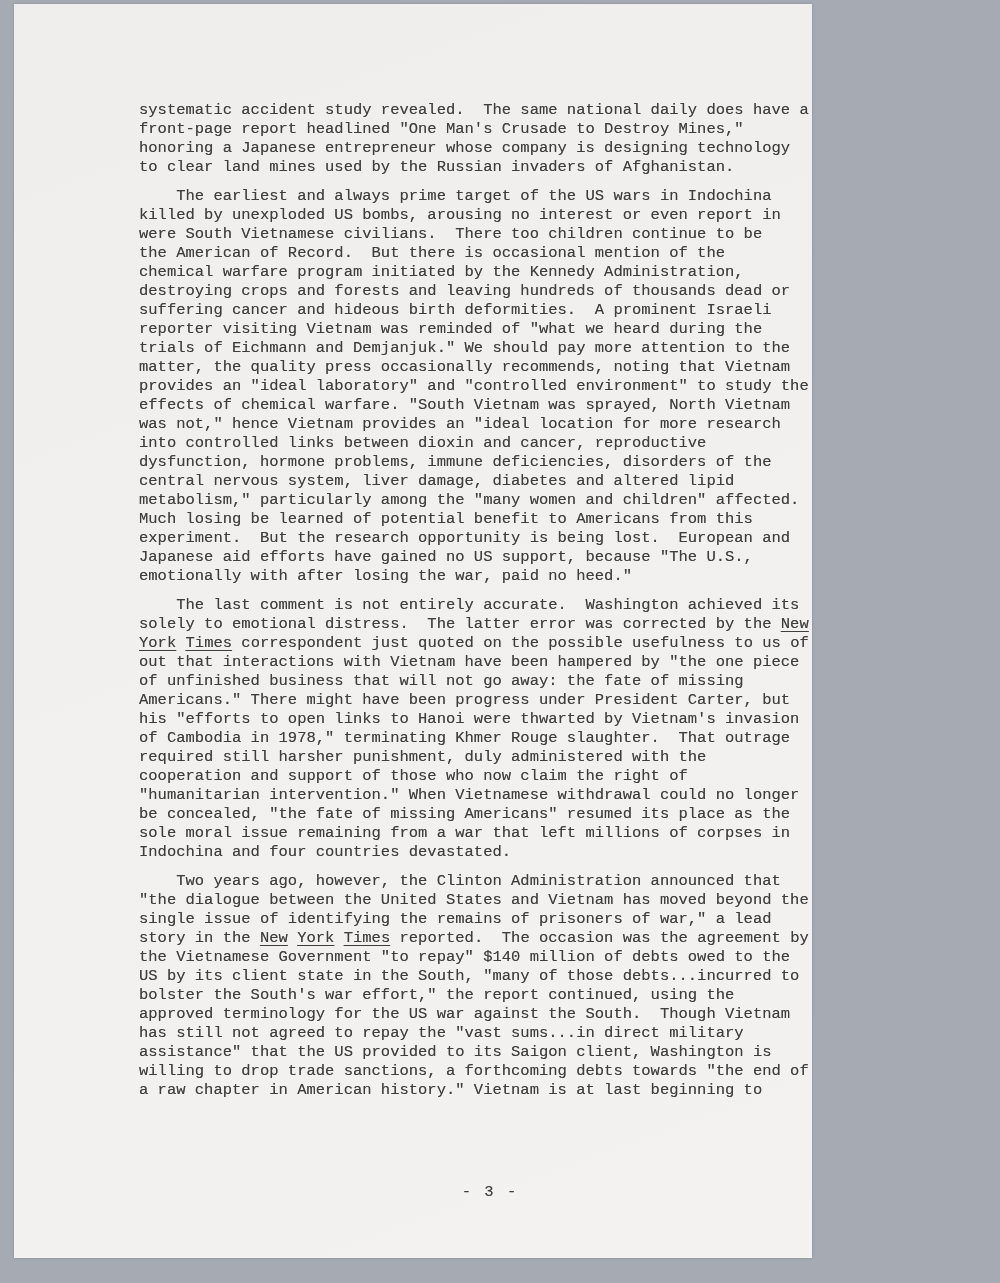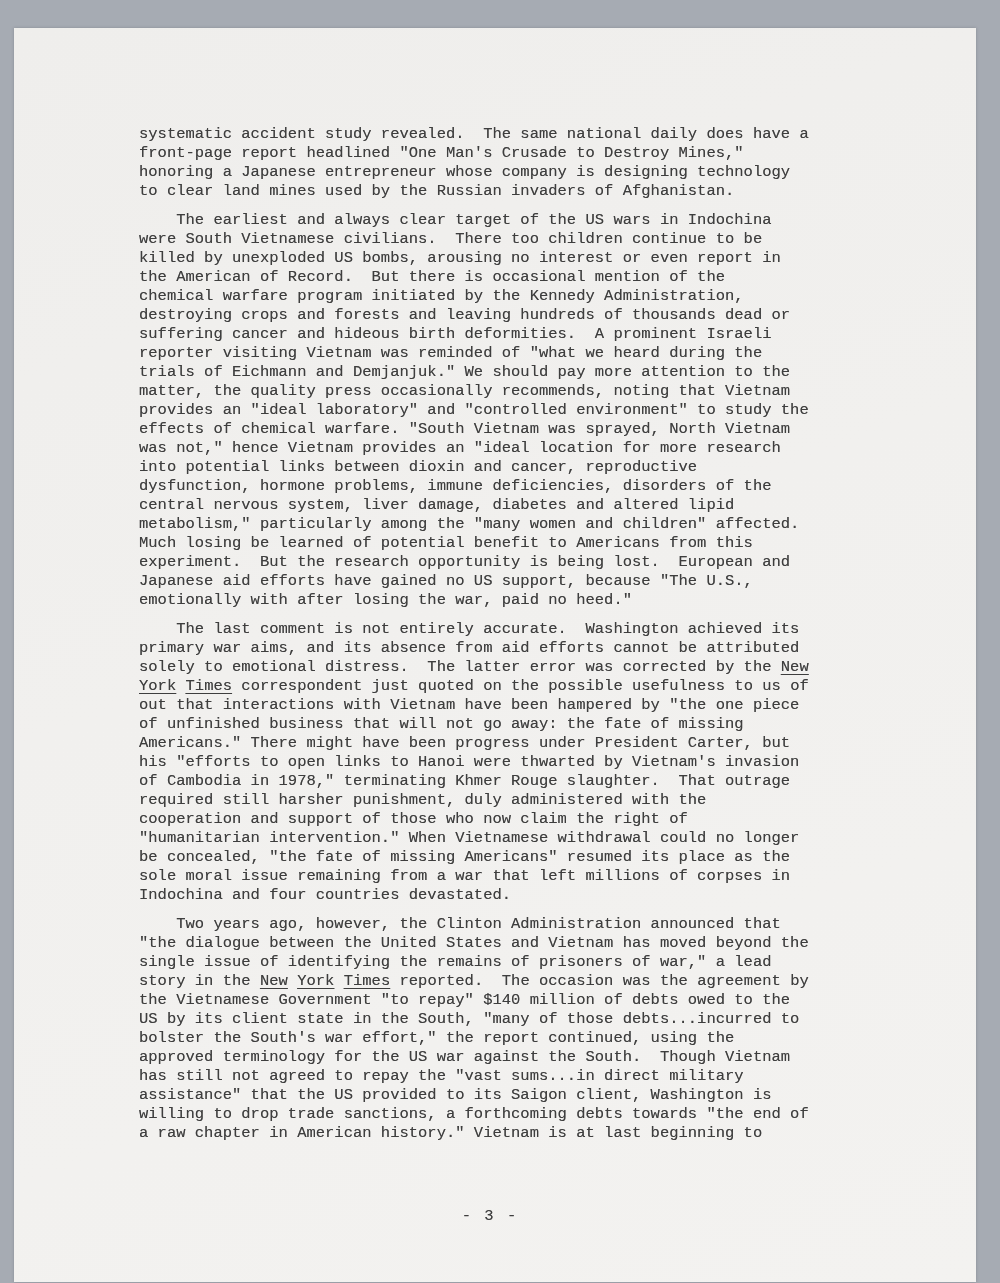--- a/index.html
+++ b/index.html
@@ -10,22 +10,22 @@
   html,body{margin:0;padding:0;}
   body{
     width:1000px;height:1283px;
     background:var(--frame);
     position:relative;
     font-family:"Liberation Mono","DejaVu Sans Mono",monospace;
     overflow:hidden;
   }
   .page{
     position:absolute;
-    left:14px;top:28px;
-    width:962px;height:1254px;
+    left:14px;top:4px;
+    width:798px;height:1254px;
     background:linear-gradient(160deg,#efeeec 0%,#f1f0ee 45%,#f3f2f0 100%);
     box-shadow:0 0 3px rgba(0,0,0,0.18);
   }
   .textblock{
     position:absolute;
     left:125px;top:97px;
     width:702px;
     color:var(--ink);
     font-size:15.5px;
     line-height:19px;
@@ -57,45 +57,44 @@
 
 <div class="page">
   <div class="textblock">
       <div class="paragraph">
         <div class="line"><span>systematic accident study revealed.  The same national daily does have a</span></div>
         <div class="line"><span>front-page report headlined "One Man's Crusade to Destroy Mines,"</span></div>
         <div class="line"><span>honoring a Japanese entrepreneur whose company is designing technology</span></div>
         <div class="line"><span>to clear land mines used by the Russian invaders of Afghanistan.</span></div>
       </div>
       <div class="paragraph">
-        <div class="line"><span>    The earliest and always clear target of the US wars in Indochina</span></div>
+        <div class="line"><span>    The earliest and always prime target of the US wars in Indochina</span></div>
+        <div class="line"><span>killed by unexploded US bombs, arousing no interest or even report in</span></div>
         <div class="line"><span>were South Vietnamese civilians.  There too children continue to be</span></div>
-        <div class="line"><span>killed by unexploded US bombs, arousing no interest or even report in</span></div>
         <div class="line"><span>the American of Record.  But there is occasional mention of the</span></div>
         <div class="line"><span>chemical warfare program initiated by the Kennedy Administration,</span></div>
         <div class="line"><span>destroying crops and forests and leaving hundreds of thousands dead or</span></div>
         <div class="line"><span>suffering cancer and hideous birth deformities.  A prominent Israeli</span></div>
         <div class="line"><span>reporter visiting Vietnam was reminded of "what we heard during the</span></div>
         <div class="line"><span>trials of Eichmann and Demjanjuk." We should pay more attention to the</span></div>
         <div class="line"><span>matter, the quality press occasionally recommends, noting that Vietnam</span></div>
         <div class="line"><span>provides an "ideal laboratory" and "controlled environment" to study the</span></div>
         <div class="line"><span>effects of chemical warfare. "South Vietnam was sprayed, North Vietnam</span></div>
         <div class="line"><span>was not," hence Vietnam provides an "ideal location for more research</span></div>
-        <div class="line"><span>into potential links between dioxin and cancer, reproductive</span></div>
+        <div class="line"><span>into controlled links between dioxin and cancer, reproductive</span></div>
         <div class="line"><span>dysfunction, hormone problems, immune deficiencies, disorders of the</span></div>
         <div class="line"><span>central nervous system, liver damage, diabetes and altered lipid</span></div>
         <div class="line"><span>metabolism," particularly among the "many women and children" affected.</span></div>
         <div class="line"><span>Much losing be learned of potential benefit to Americans from this</span></div>
         <div class="line"><span>experiment.  But the research opportunity is being lost.  European and</span></div>
         <div class="line"><span>Japanese aid efforts have gained no US support, because "The U.S.,</span></div>
         <div class="line"><span>emotionally with after losing the war, paid no heed."</span></div>
       </div>
       <div class="paragraph">
         <div class="line"><span>    The last comment is not entirely accurate.  Washington achieved its</span></div>
-        <div class="line"><span>primary war aims, and its absence from aid efforts cannot be attributed</span></div>
         <div class="line"><span>solely to emotional distress.  The latter error was corrected by the </span><span class="underline">New</span></div>
         <div class="line"><span class="underline">York</span><span> </span><span class="underline">Times</span><span> correspondent just quoted on the possible usefulness to us of</span></div>
         <div class="line"><span>out that interactions with Vietnam have been hampered by "the one piece</span></div>
         <div class="line"><span>of unfinished business that will not go away: the fate of missing</span></div>
         <div class="line"><span>Americans." There might have been progress under President Carter, but</span></div>
         <div class="line"><span>his "efforts to open links to Hanoi were thwarted by Vietnam's invasion</span></div>
         <div class="line"><span>of Cambodia in 1978," terminating Khmer Rouge slaughter.  That outrage</span></div>
         <div class="line"><span>required still harsher punishment, duly administered with the</span></div>
         <div class="line"><span>cooperation and support of those who now claim the right of</span></div>
         <div class="line"><span>"humanitarian intervention." When Vietnamese withdrawal could no longer</span></div>

